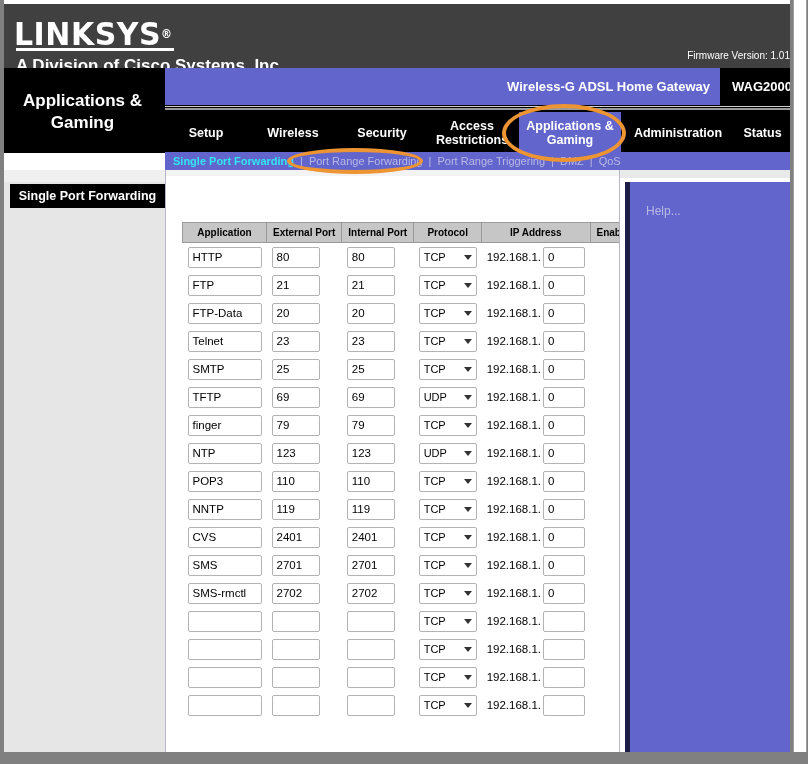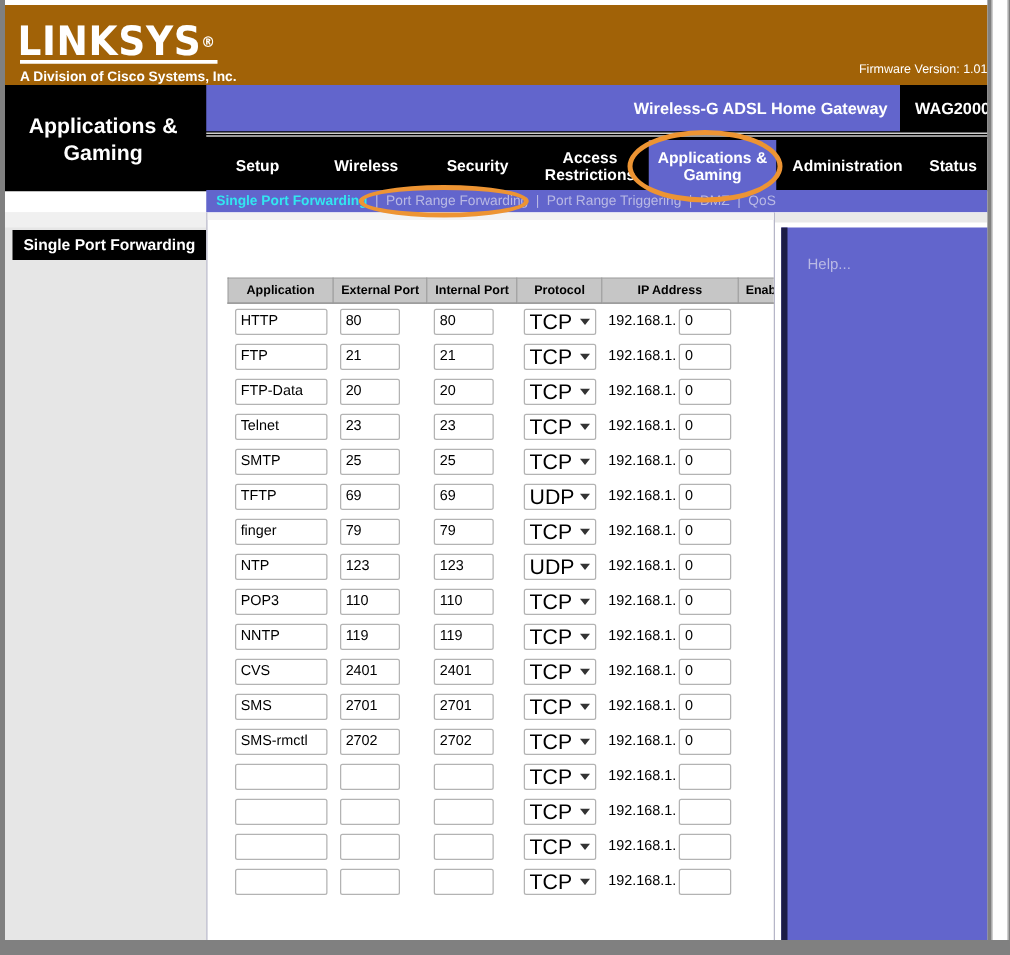--- a/index.html
+++ b/index.html
@@ -33,21 +33,21 @@
     width: 790px;
     height: 752px;
     background: #ffffff;
   }
 
   
   .brandband {
     position: absolute;
     left: 0; top: 4px;
     width: 790px; height: 64px;
-    background: #a16207;
+    background: #404040;
   }
   .logo {
     position: absolute;
     left: 14px; top: 14px;
     width: 300px;
   }
   .logo-word {
     font-family: "DejaVu Sans", sans-serif;
     font-weight: bold;
     font-size: 30px;
@@ -66,21 +66,21 @@
   }
   .logo-underline {
     position: absolute;
     left: 2px; top: 30px;
     width: 158px; height: 3px;
     background: #ffffff;
   }
   .logo-sub {
     position: absolute;
     left: 2px; top: 38px;
-    font-size: 11px;
+    font-size: 17px;
     font-weight: bold;
     color: #ffffff;
     white-space: nowrap;
   }
   .firmware {
     position: absolute;
     right: 0px; top: 46px;
     font-size: 10px;
     color: #ffffff;
     white-space: nowrap;
@@ -313,21 +313,21 @@
     font-size: 11.5px;
     color: #000000;
     white-space: nowrap;
   }
   .select {
     box-sizing: border-box;
     width: 58px; height: 21px;
     border: 1px solid #b3b3b3;
     border-radius: 2px;
     background: #ffffff;
-    font-size: 17px;
+    font-size: 11px;
     color: #000000;
     display: inline-flex;
     align-items: center;
     justify-content: space-between;
     padding: 0 4px;
     line-height: 19px;
   }
   .caret {
     width: 0; height: 0;
     border-left: 4px solid transparent;

